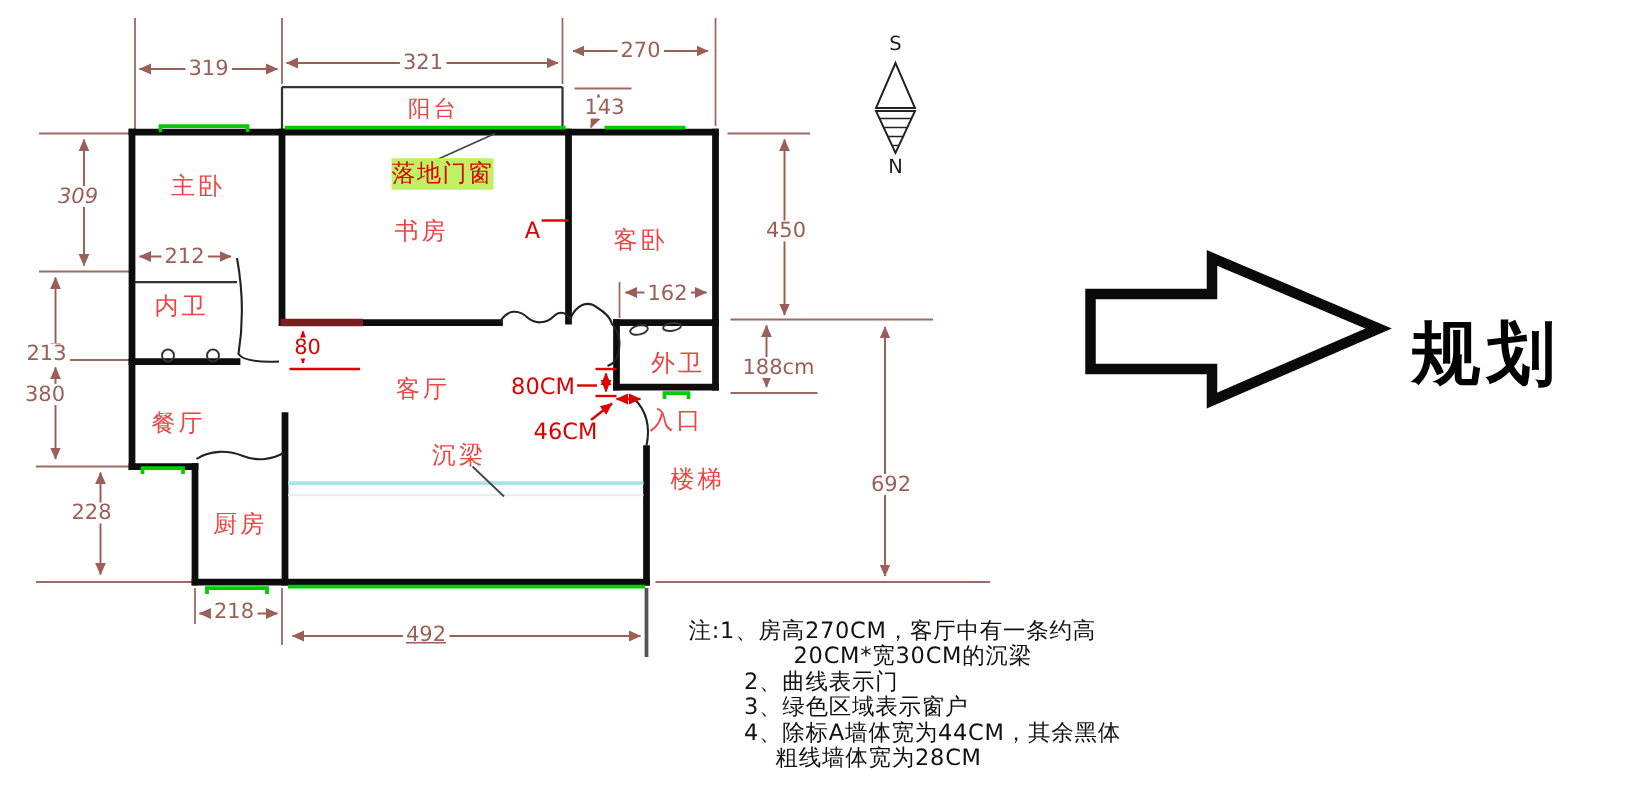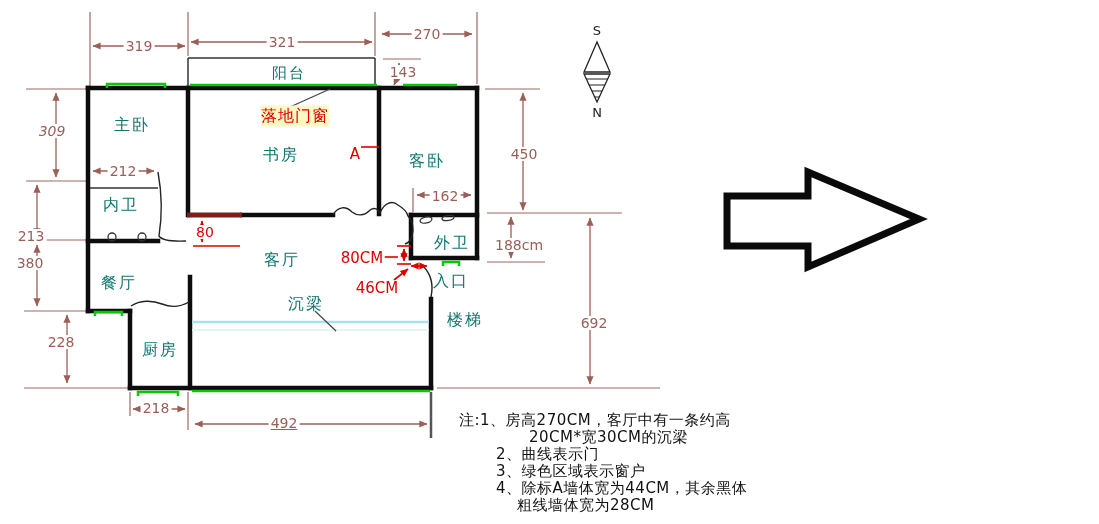--- a/index.html
+++ b/index.html
@@ -3,33 +3,33 @@
 <meta charset="utf-8">
 <style>
   html,body{margin:0;padding:0;background:#fff;}
   #canvas{
     position:relative;width:1099px;height:524px;background:#ffffff;
     font-family:"DejaVu Sans","Liberation Sans",sans-serif;overflow:hidden;
   }
   #plan-svg{position:absolute;left:0;top:0;width:1099px;height:524px;}
   .lbl{position:absolute;white-space:nowrap;}
   .room{
-    color:#0f766e;font-size:16px;letter-spacing:2px;
+    color:#ef4444;font-size:16px;letter-spacing:2px;
     transform:translate(-50%,-50%);
   }
   .dim{
     color:#9b5f58;font-size:14px;background:#fff;padding:0 2px;line-height:1;
     transform:translate(-50%,-50%);
   }
   .red{
     color:#dd0000;font-size:14px;background:#fff;padding:0 1px;line-height:1;
     transform:translate(-50%,-50%);
   }
   .red-cn{
-    color:#dd0000;font-size:16px;letter-spacing:1px;background:#fef9c3;
+    color:#dd0000;font-size:16px;letter-spacing:1px;background:#bef264;
     transform:translate(-50%,-50%);
   }
   .compass-lbl{
     color:#222;font-size:13px;transform:translate(-50%,-50%);
   }
   .note-line{
     color:#111;font-size:15px;line-height:1;letter-spacing:0.5px;
   }
   .plan-title{
     color:#000;font-size:46px;font-weight:900;letter-spacing:4px;line-height:1;
@@ -208,20 +208,21 @@
 
   <span class="lbl red-cn" style="left:295px;top:116px;">落地门窗</span>
   <span class="lbl red" style="left:355px;top:154px;font-size:15px;">A</span>
   <span class="lbl red" style="left:205px;top:232px;">80</span>
   <span class="lbl red" style="left:362px;top:258px;font-size:15px;">80CM</span>
   <span class="lbl red" style="left:377px;top:288px;font-size:15px;">46CM</span>
 
   <span class="lbl compass-lbl" style="left:597px;top:30px;">S</span>
   <span class="lbl compass-lbl" style="left:597px;top:112px;">N</span>
 
+  <span class="lbl plan-title" style="left:941px;top:212px;">规划</span>
 
   <div>
     <span class="lbl note-line" style="left:459px;top:413px;">注:1、房高270CM，客厅中有一条约高</span>
     <span class="lbl note-line" style="left:529px;top:430px;">20CM*宽30CM的沉梁</span>
     <span class="lbl note-line" style="left:496px;top:447px;">2、曲线表示门</span>
     <span class="lbl note-line" style="left:496px;top:464px;">3、绿色区域表示窗户</span>
     <span class="lbl note-line" style="left:496px;top:481px;">4、除标A墙体宽为44CM，其余黑体</span>
     <span class="lbl note-line" style="left:517px;top:498px;">粗线墙体宽为28CM</span>
   </div>
 

